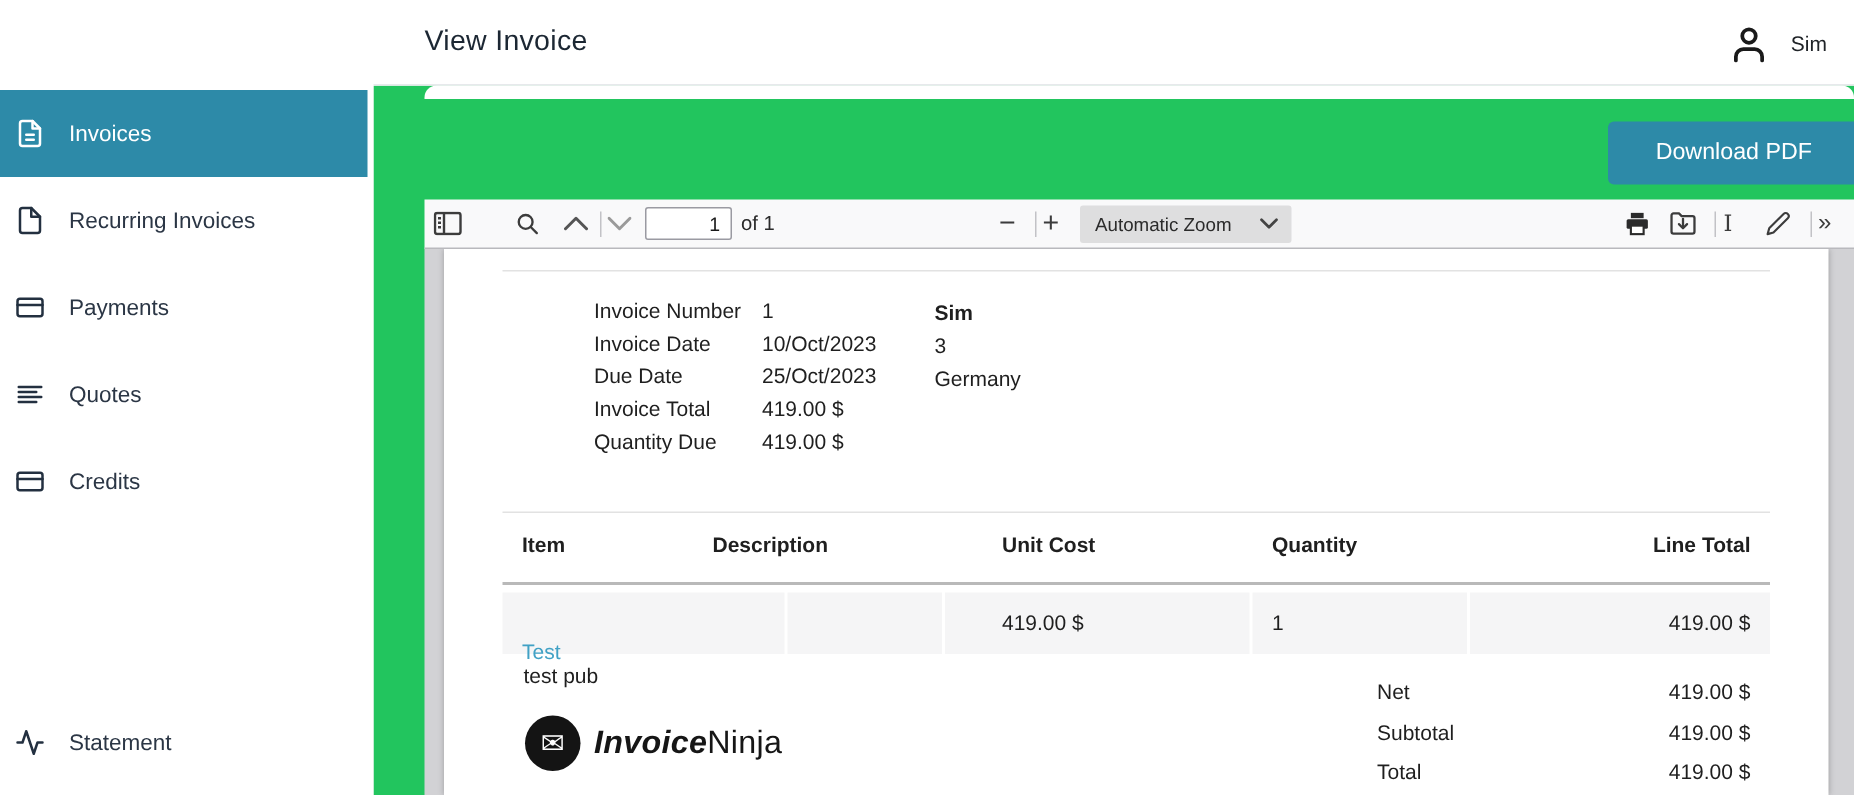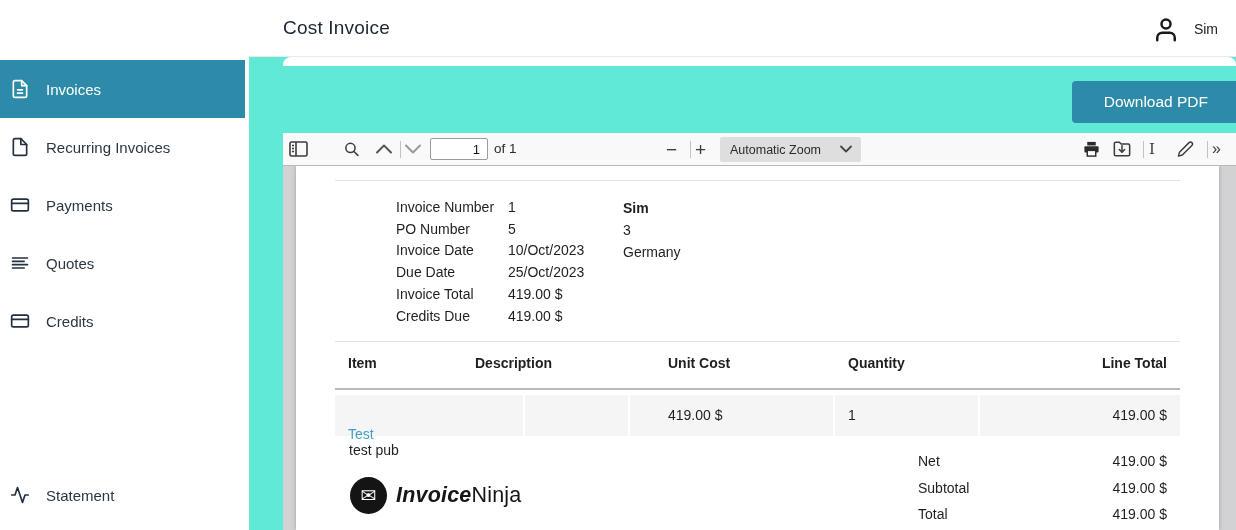--- a/index.html
+++ b/index.html
@@ -16,21 +16,21 @@
   
   .sidebar { position:absolute; left:0; top:0; width:249px; height:530px; background:#ffffff; z-index:6; }
   .nav-item { position:absolute; left:0; width:245px; height:58px; display:flex; align-items:center; cursor:pointer; color:#2b3645; }
   .nav-item .nav-icon { margin-left:10px; width:20px; height:20px; flex:0 0 20px; }
   .nav-item .nav-label { margin-left:16px; font-size:15px; }
   .nav-item.active { background:#2d8aa8; color:#ffffff; }
   .nav-item svg { stroke:#233040; }
   .nav-item.active svg { stroke:#ffffff; }
 
   
-  .content { position:absolute; left:249px; top:57px; right:0; bottom:0; background:#5eead4; }
+  .content { position:absolute; left:249px; top:57px; right:0; bottom:0; background:#22c55e; }
   .card-top { position:absolute; left:34px; top:0; right:0; height:9px; background:#ffffff; border-radius:8px 8px 0 0; }
   .download-btn { position:absolute; right:-4px; top:24px; height:42px; padding:0 32px; background:#2d8aa8; color:#ffffff; font-size:15.5px; border:none; border-radius:4px; cursor:pointer; font-family:"Liberation Sans",sans-serif; }
 
   
   .pdf-block { position:absolute; left:34px; right:0; top:76px; bottom:0; }
   .pdf-toolbar { position:absolute; left:0; right:0; top:0; height:33px; background:#f9f9fa; border-bottom:1px solid #b9b9bd; }
   .tb { position:absolute; top:50%; transform:translateY(-50%); display:flex; align-items:center; justify-content:center; background:none; border:none; cursor:pointer; color:#474747; padding:0; }
   .tb-sep { position:absolute; top:8px; width:1px; height:17px; background:#c2c2c6; }
   .page-input { position:absolute; left:147px; top:5px; width:58px; height:22px; border:1px solid #9a9aa2; border-radius:2px; background:#ffffff; font-size:13px; text-align:right; padding-right:7px; color:#1a1a1a; font-family:"Liberation Sans",sans-serif; }
   .of-label { position:absolute; left:211px; top:8px; font-size:13.5px; color:#2b2b2b; }
@@ -68,21 +68,21 @@
 
   .summary { position:absolute; left:0; top:282px; width:100%; line-height:26.5px; }
   .srow { position:relative; height:26.5px; }
   .slabel { position:absolute; left:622px; }
   .svalue { position:absolute; right:52px; }
 </style>
 </head>
 <body>
 
 <div class="header">
-  <div class="header-title">Cost Invoice</div>
+  <div class="header-title">View Invoice</div>
   <div class="user-chip">
     <span>
       <svg width="30" height="30" viewBox="0 0 24 24" fill="none" stroke="#1a1a1a" stroke-width="2" stroke-linecap="round" stroke-linejoin="round">
           <path d="M19 21v-2a4 4 0 0 0-4-4H9a4 4 0 0 0-4 4v2"></path>
           <circle cx="12" cy="8" r="3.6"></circle>
         </svg>
     </span>
     <span class="user-name">Sim</span>
   </div>
 </div>
@@ -209,37 +209,33 @@
     <div class="pdf-viewer">
       <div class="pdf-page">
         <div class="rule" style="top:14px"></div>
 
         <div class="details">
           <div class="drow">
               <span class="dlabel">Invoice Number</span>
               <span>1</span>
             </div>
           <div class="drow">
-              <span class="dlabel">PO Number</span>
-              <span>5</span>
-            </div>
-          <div class="drow">
               <span class="dlabel">Invoice Date</span>
               <span>10/Oct/2023</span>
             </div>
           <div class="drow">
               <span class="dlabel">Due Date</span>
               <span>25/Oct/2023</span>
             </div>
           <div class="drow">
               <span class="dlabel">Invoice Total</span>
               <span>419.00 $</span>
             </div>
           <div class="drow">
-              <span class="dlabel">Credits Due</span>
+              <span class="dlabel">Quantity Due</span>
               <span>419.00 $</span>
             </div>
         </div>
 
         <div class="client">
           <div class="client-name">Sim</div>
           <div>3</div>
           <div>Germany</div>
         </div>
 

